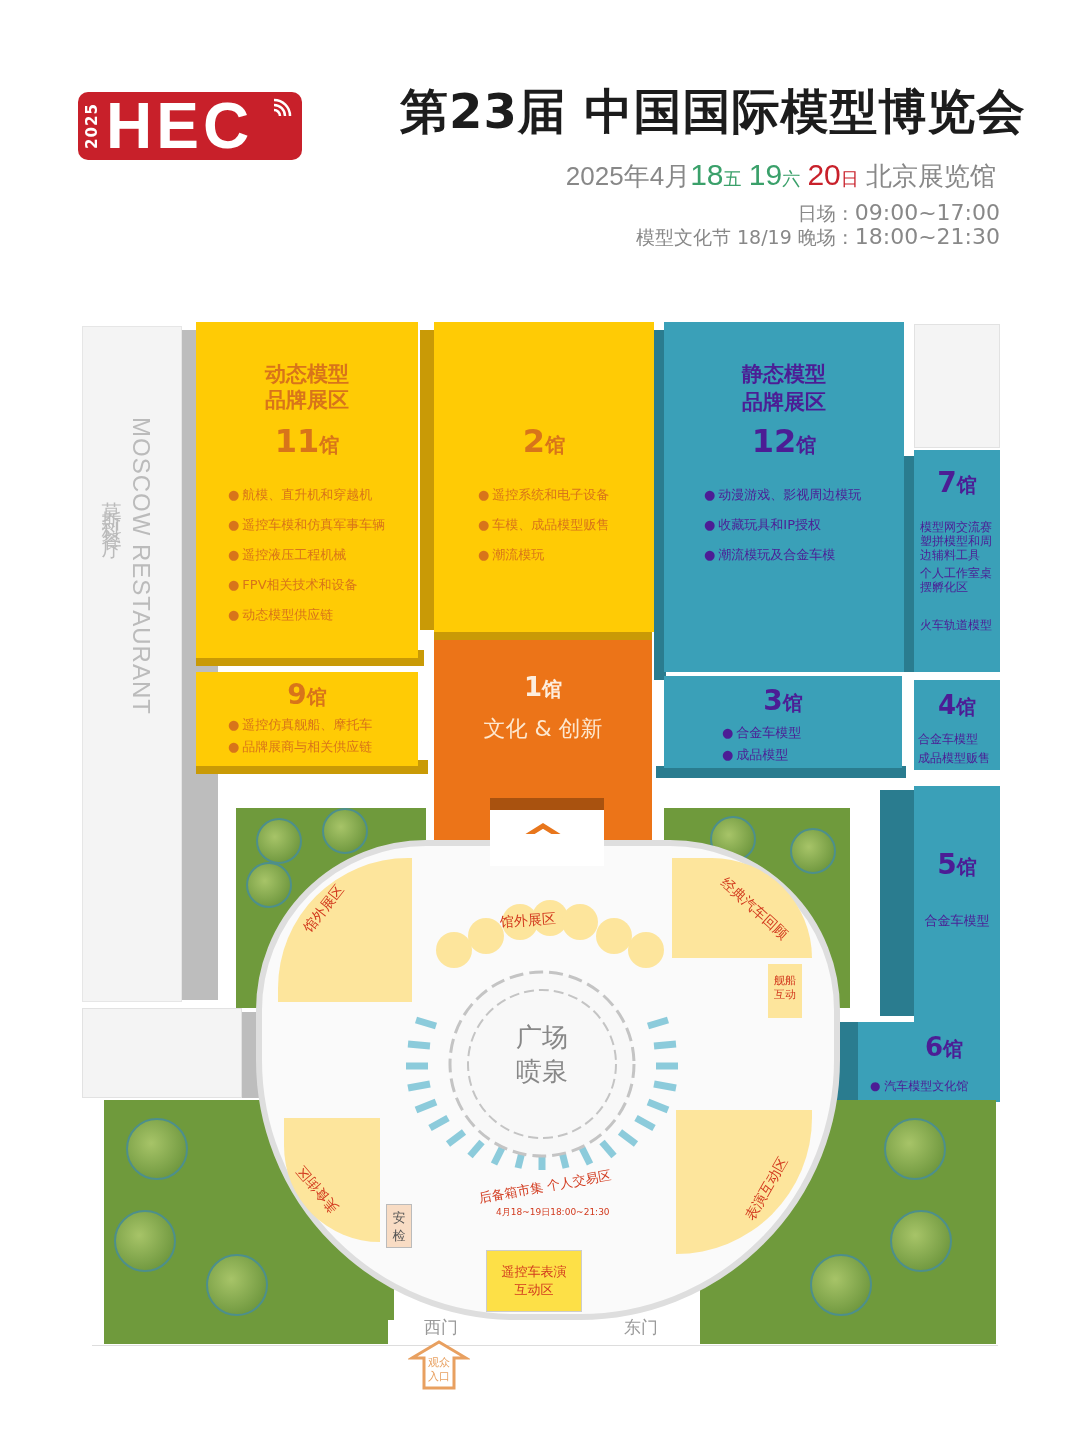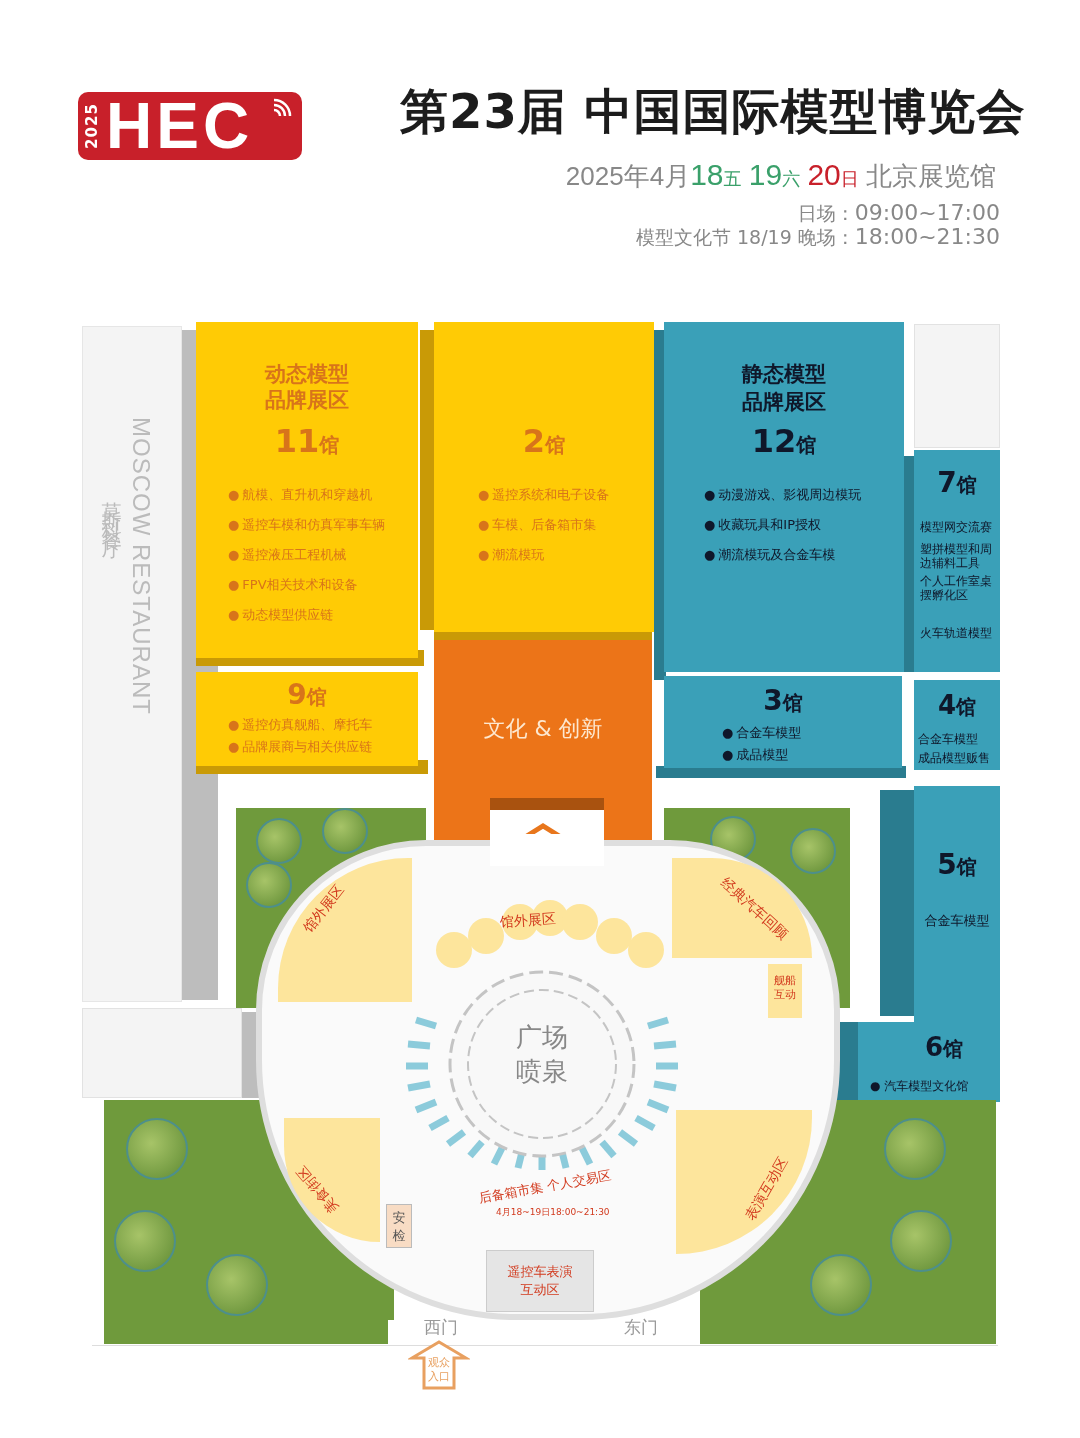--- a/index.html
+++ b/index.html
@@ -28,21 +28,21 @@
   .grey { background: #f4f4f4; }
   .grey-side { background: #bdbdbd; }
   .hall-title { position: absolute; left: 0; right: 0; text-align: center; font-weight: bold; }
   .hall-num { position: absolute; left: 0; right: 0; text-align: center; font-weight: bold; }
   .hall-num .num { font-size: 32px; }
   .hall-num .guan { font-size: 20px; }
   .items { position: absolute; list-style: none; }
   .items li { font-size: 13px; line-height: 30px; white-space: nowrap; }
   .items li::before { content: "●"; margin-right: 3px; }
   .y-text { color: #d8741a; }
-  .w-text { color: #0f172a; }
+  .w-text { color: #4c1d95; }
   .green { background: #6f9a3c; }
   .tree { position: absolute; width: 46px; height: 46px; border-radius: 50%; background: radial-gradient(circle at 40% 40%, #a7c468, #5e8a32); border: 2px solid #4d8f8c; }
   .plaza { position: absolute; background: #fafafa; border: 6px solid #dedede; }
   .zone { position: absolute; background: #fde59c; }
   .zone-label { position: absolute; color: #d23a1e; font-size: 14px; white-space: nowrap; }
   .gate { position: absolute; color: #999; font-size: 17px; }
 </style>
 </head>
 <body>
 
@@ -103,26 +103,27 @@
     <li style="line-height:22px">品牌展商与相关供应链</li>
   </ul>
 </div>
 
 <div class="block yellow-side" style="left:420px;top:330px;width:14px;height:300px"></div>
 <div class="block yellow-side" style="left:434px;top:628px;width:218px;height:14px"></div>
 <div class="block yellow" style="left:434px;top:322px;width:220px;height:310px">
   <div class="hall-num y-text" style="top:100px"><span class="num">2</span><span class="guan">馆</span></div>
   <ul class="items y-text" style="left:44px;top:158px">
     <li>遥控系统和电子设备</li>
-    <li>车模、后备箱市集</li>
+    <li>车模、成品模型贩售</li>
     <li>潮流模玩</li>
   </ul>
 </div>
 
 <div class="block orange" style="left:434px;top:640px;width:218px;height:160px">
+  <div class="hall-num w-text" style="top:32px;color:#fdeede"><span class="num" style="font-size:26px">1</span><span class="guan">馆</span></div>
   <div class="hall-title" style="top:74px;font-size:22px;font-weight:normal;color:#fde8d0">文化 &amp; 创新</div>
 </div>
 <div class="block orange" style="left:434px;top:798px;width:56px;height:42px"></div>
 <div class="block orange" style="left:604px;top:798px;width:48px;height:42px"></div>
 <div class="block orange-side" style="left:490px;top:798px;width:114px;height:12px"></div>
 <div class="block" style="left:508px;top:822px">
   <svg width="70" height="48" viewBox="0 0 70 48">
       <path d="M6 22 L35 4 L64 22" stroke="#e8761c" stroke-width="5" fill="none"></path>
       <line x1="21" y1="18" x2="21" y2="46" stroke="#e8761c" stroke-width="5"></line>
       <line x1="49" y1="18" x2="49" y2="46" stroke="#e8761c" stroke-width="5"></line>
@@ -148,21 +149,21 @@
     <li style="line-height:22px">合金车模型</li>
     <li style="line-height:22px">成品模型</li>
   </ul>
 </div>
 
 <div class="block grey" style="left:914px;top:324px;width:86px;height:124px;border:1px solid #e2e2e2"></div>
 <div class="block teal-side" style="left:904px;top:456px;width:12px;height:216px"></div>
 <div class="block teal" style="left:914px;top:450px;width:86px;height:222px">
   <div class="hall-num w-text" style="top:16px"><span class="num" style="font-size:28px">7</span><span class="guan">馆</span></div>
   <div class="w-text" style="position:absolute;left:6px;top:70px;width:80px;font-size:12px;line-height:14px">
-    <div style="margin-bottom:8px">模型网交流赛</div>
+    <div style="">模型网交流赛</div>
     <div style="margin-bottom:4px">塑拼模型和周边辅料工具</div>
     <div style="margin-bottom:24px">个人工作室桌摆孵化区</div>
     <div>火车轨道模型</div>
   </div>
 </div>
 
 <div class="block teal" style="left:914px;top:680px;width:86px;height:90px">
   <div class="hall-num w-text" style="top:10px"><span class="num" style="font-size:26px">4</span><span class="guan">馆</span></div>
   <div class="w-text" style="position:absolute;left:4px;top:50px;font-size:12px;line-height:19px;white-space:nowrap">
     <div>合金车模型</div>
@@ -264,21 +265,21 @@
 
 <div class="zone" style="left:284px;top:1118px;width:96px;height:124px;border-radius:0 0 0 120px"></div>
 <div class="zone-label" style="left:290px;top:1180px;transform:rotate(-130deg)">美食街区</div>
 <div class="block" style="left:386px;top:1204px;width:26px;height:44px;background:#f8dcc4;border:1px solid #bbb;color:#555;font-size:13px;text-align:center;line-height:18px;padding-top:4px">
   <div>安</div>
     <div>检</div>
 </div>
 <div class="zone" style="left:676px;top:1110px;width:136px;height:144px;border-radius:0 0 140px 0"></div>
 <div class="zone-label" style="left:732px;top:1180px;transform:rotate(-60deg)">表演互动区</div>
 
-<div class="block" style="left:486px;top:1250px;width:108px;height:62px;background:#e5e5e5;border:1px solid #ccc">
+<div class="block" style="left:486px;top:1250px;width:96px;height:62px;background:#fde047;border:1px solid #ccc">
   <div style="color:#d23a1e;font-size:13px;text-align:center;margin-top:12px;line-height:18px">
       <div>遥控车表演</div>
       <div>互动区</div>
     </div>
 </div>
 
 <div class="block" style="left:388px;top:1320px;width:300px;height:24px;background:#fff"></div>
 <div class="gate" style="left:424px;top:1316px">西门</div>
 <div class="gate" style="left:624px;top:1316px">东门</div>
 <div class="block" style="left:408px;top:1340px;width:62px;height:50px">

